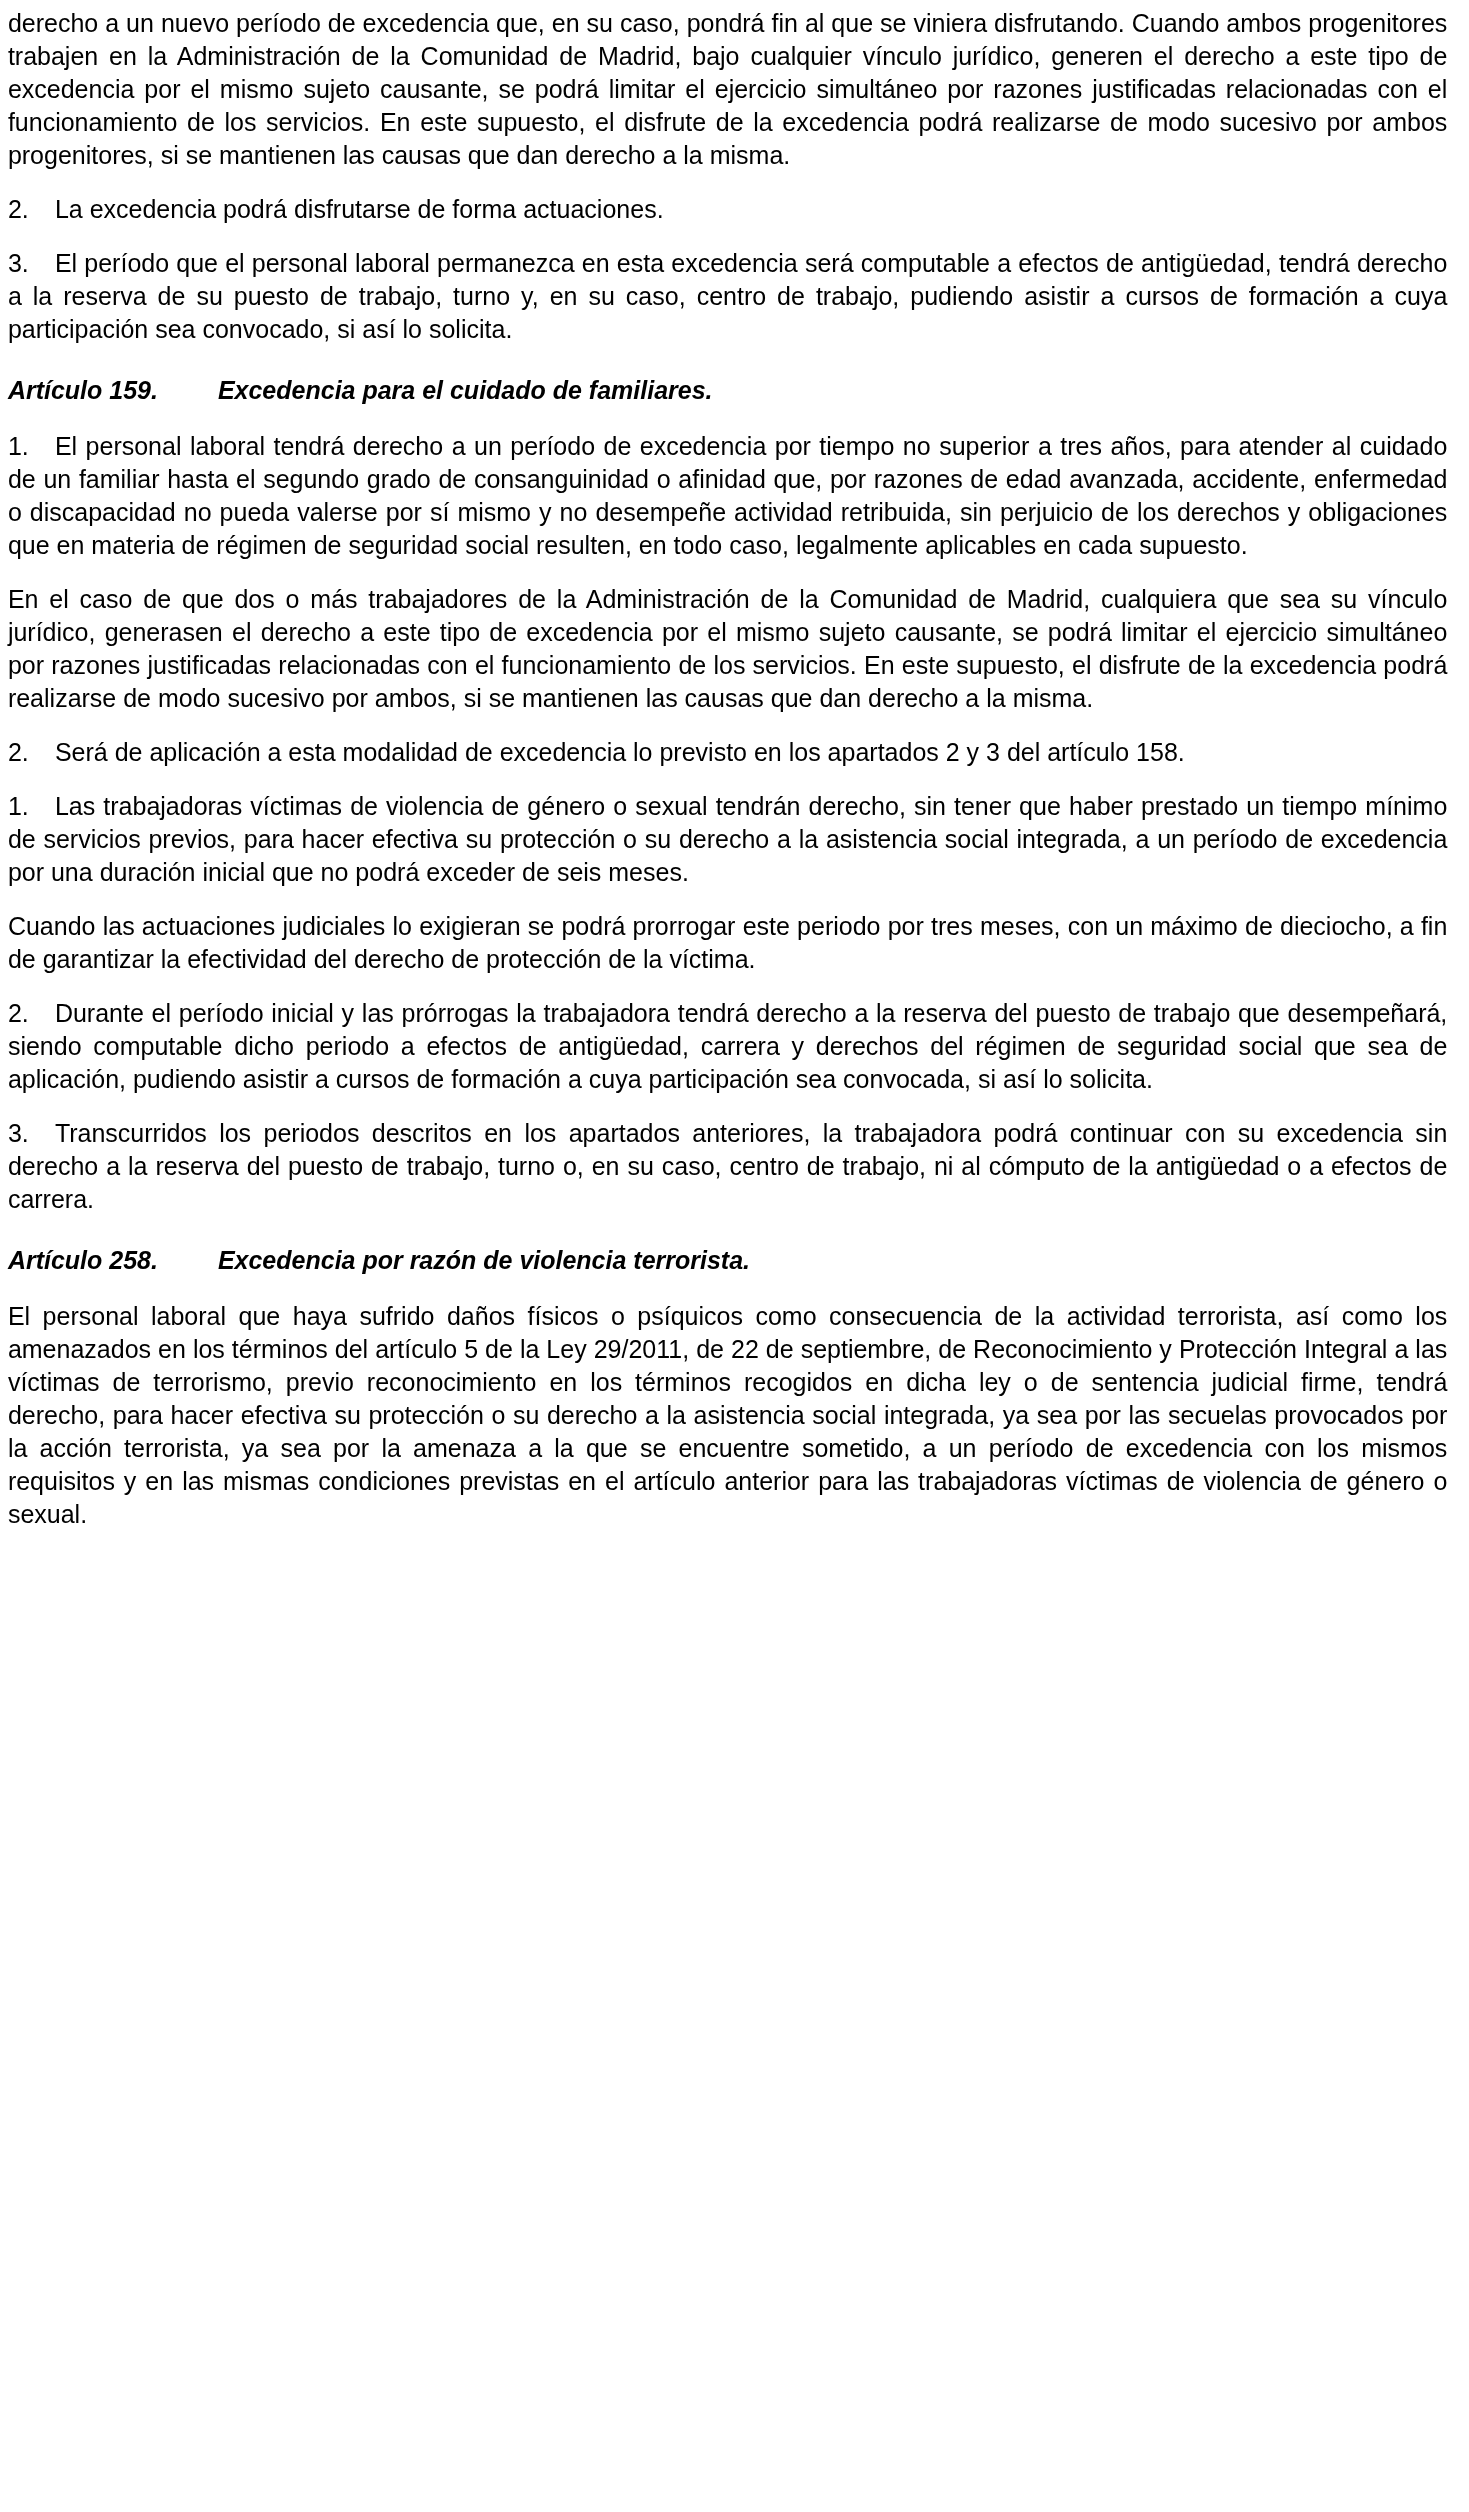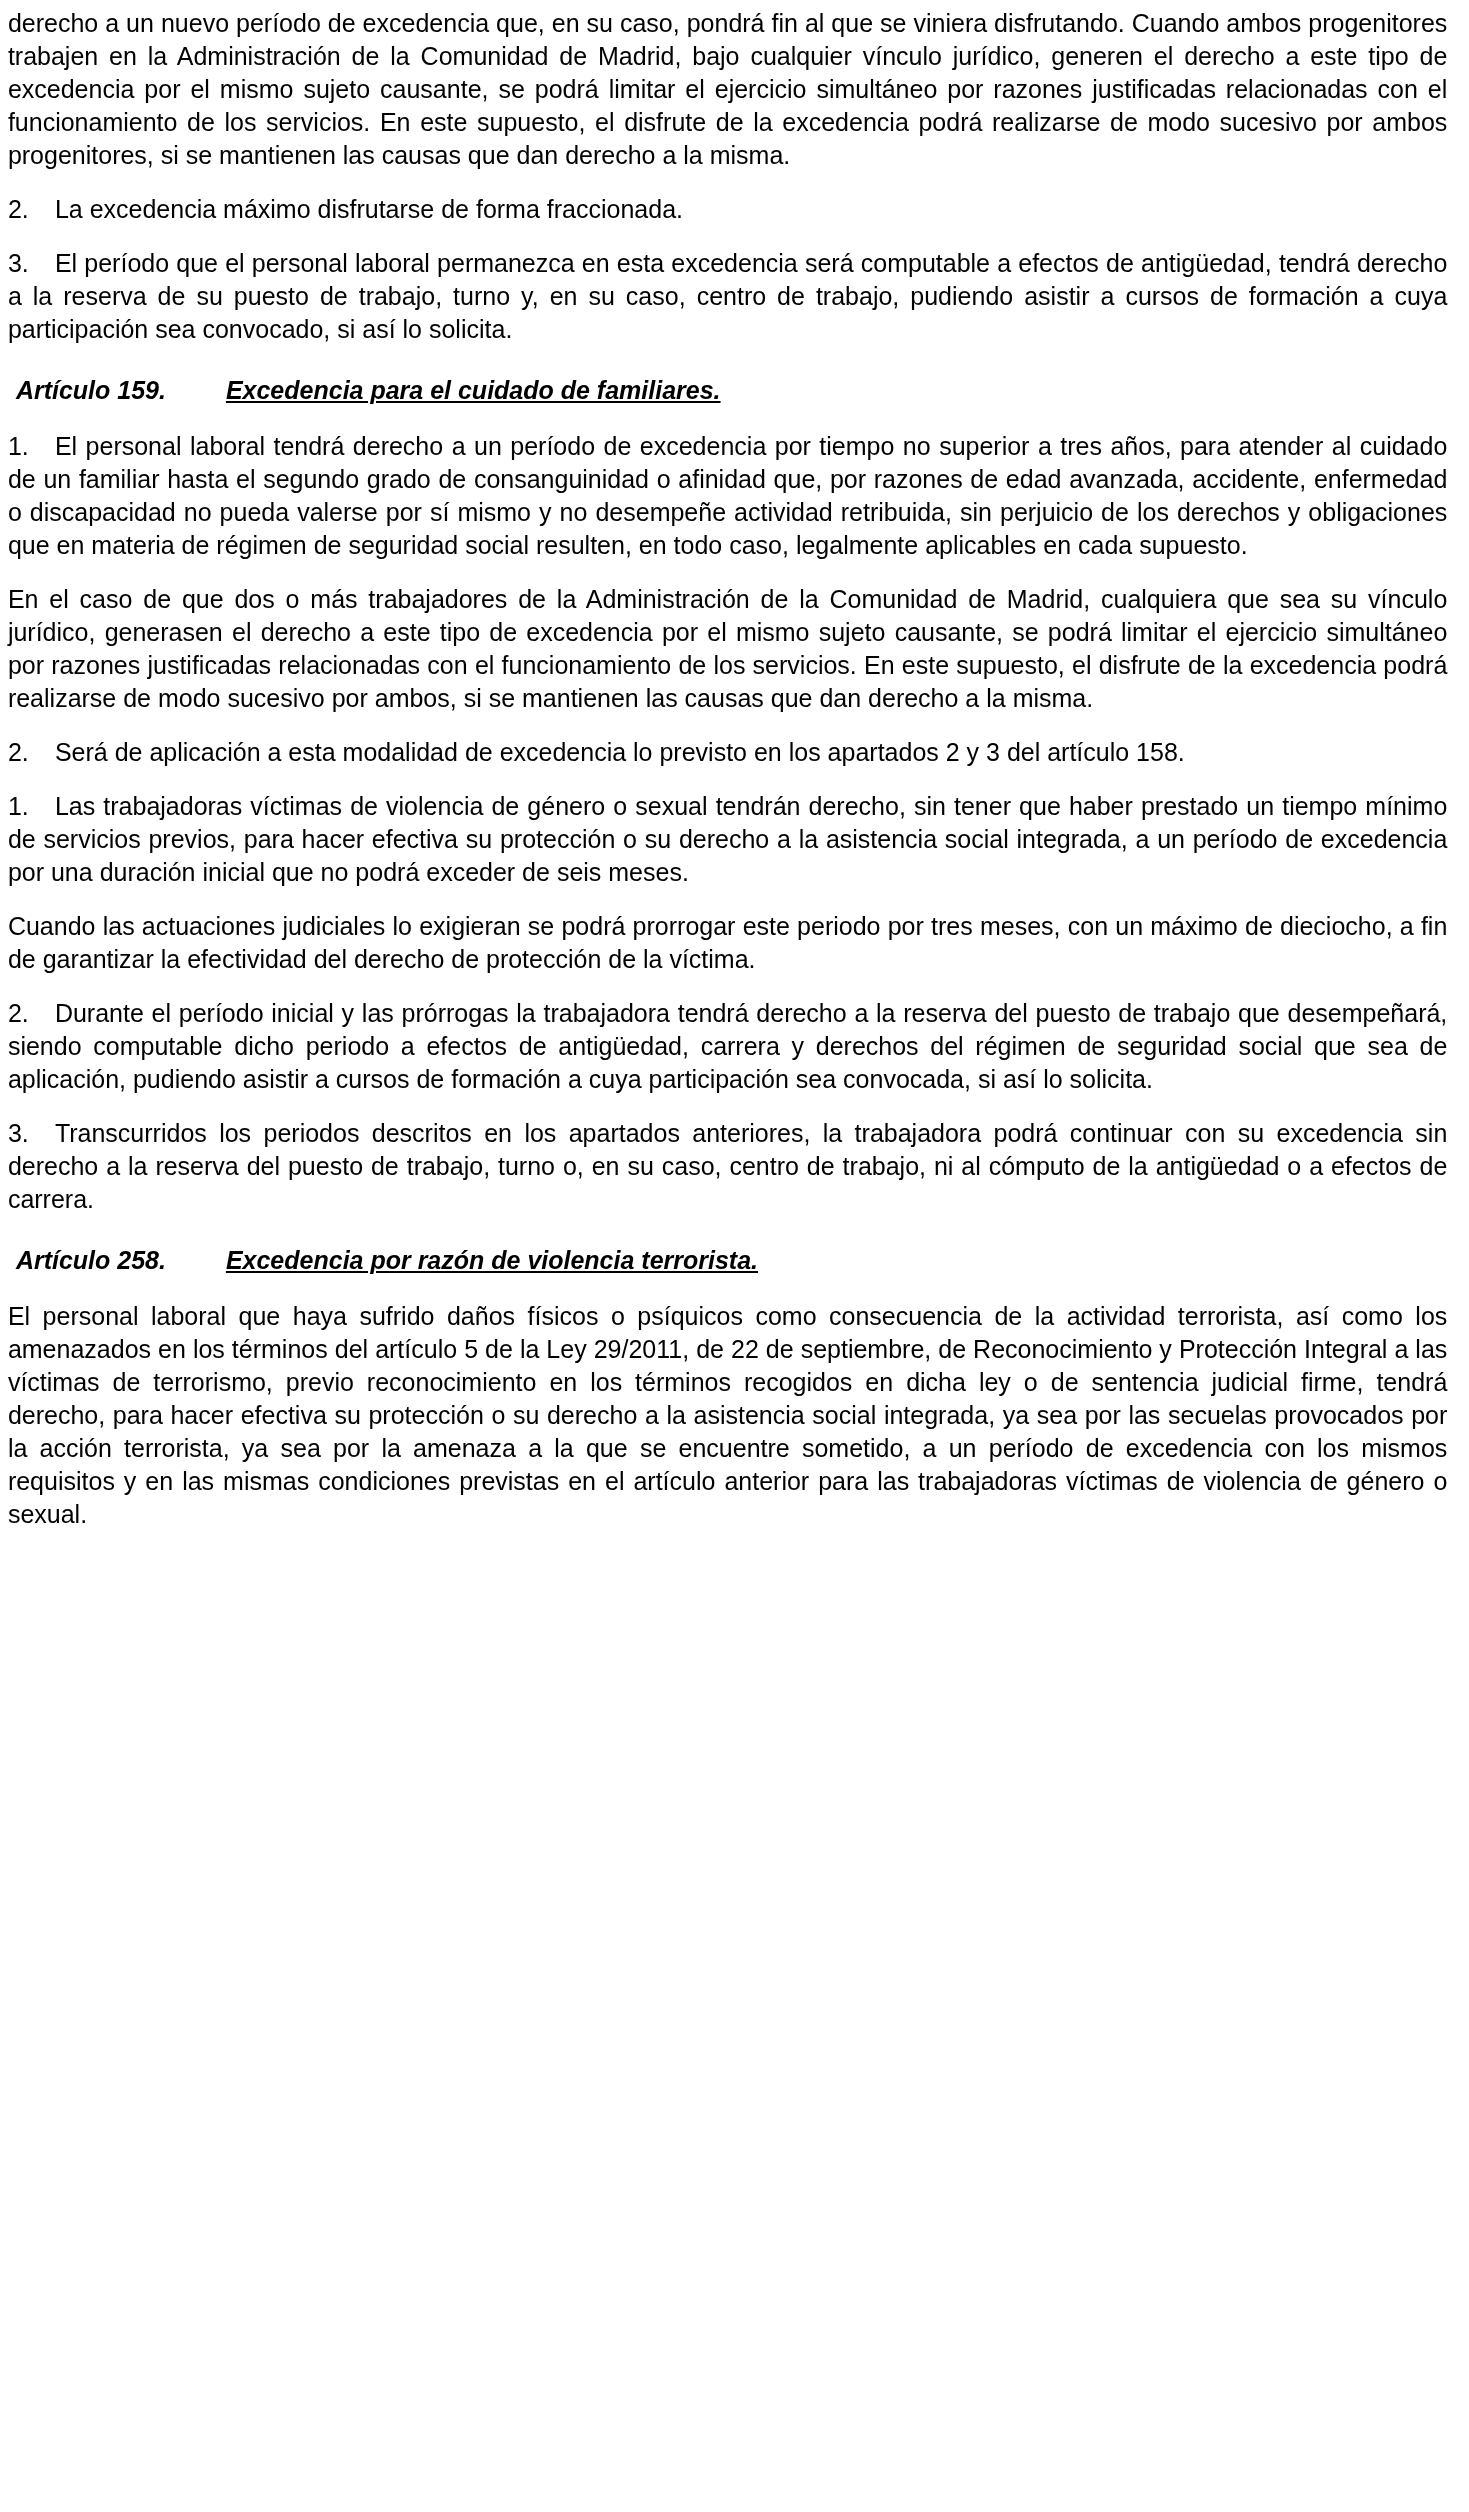--- a/index.html
+++ b/index.html
@@ -24,42 +24,41 @@
   }
   .para:first-child {
     margin-top: 0;
   }
   .pnum {
     display: inline-block;
     min-width: 26px;
     margin-right: 21px;
   }
   .heading {
-    margin: 28px 0 23px 8px;
+    margin: 28px 0 23px 0;
     font-size: 25px;
     line-height: 33px;
     font-weight: bold;
     font-style: italic;
     text-align: left;
-    text-decoration: underline;
   }
   .hnum {
     display: inline-block;
     width: 210px;
   }
 </style>
 </head>
 <body>
 
 <div class="page">
 
   <p class="para"><span>derecho a un nuevo período de excedencia que, en su caso, pondrá fin al que se viniera disfrutando. Cuando ambos progenitores trabajen en la Administración de la Comunidad de Madrid, bajo cualquier vínculo jurídico, generen el derecho a este tipo de excedencia por el mismo sujeto causante, se podrá limitar el ejercicio simultáneo por razones justificadas relacionadas con el funcionamiento de los servicios. En este supuesto, el disfrute de la excedencia podrá realizarse de modo sucesivo por ambos progenitores, si se mantienen las causas que dan derecho a la misma.</span></p>
 
 
-  <p class="para"><span class="pnum">2.</span><span>La excedencia máximo disfrutarse de forma fraccionada.</span></p>
+  <p class="para"><span class="pnum">2.</span><span>La excedencia podrá disfrutarse de forma actuaciones.</span></p>
 
   <p class="para"><span class="pnum">3.</span><span>El período que el personal laboral permanezca en esta excedencia será computable a efectos de antigüedad, tendrá derecho a la reserva de su puesto de trabajo, turno y, en su caso, centro de trabajo, pudiendo asistir a cursos de formación a cuya participación sea convocado, si así lo solicita.</span></p>
 
   <h2 class="heading"><span class="hnum">Artículo 159.</span><span>Excedencia para el cuidado de familiares.</span></h2>
 
   <p class="para"><span class="pnum">1.</span><span>El personal laboral tendrá derecho a un período de excedencia por tiempo no superior a tres años, para atender al cuidado de un familiar hasta el segundo grado de consanguinidad o afinidad que, por razones de edad avanzada, accidente, enfermedad o discapacidad no pueda valerse por sí mismo y no desempeñe actividad retribuida, sin perjuicio de los derechos y obligaciones que en materia de régimen de seguridad social resulten, en todo caso, legalmente aplicables en cada supuesto.</span></p>
 
 
   <p class="para"><span>En el caso de que dos o más trabajadores de la Administración de la Comunidad de Madrid, cualquiera que sea su vínculo jurídico, generasen el derecho a este tipo de excedencia por el mismo sujeto causante, se podrá limitar el ejercicio simultáneo por razones justificadas relacionadas con el funcionamiento de los servicios. En este supuesto, el disfrute de la excedencia podrá realizarse de modo sucesivo por ambos, si se mantienen las causas que dan derecho a la misma.</span></p>
 

